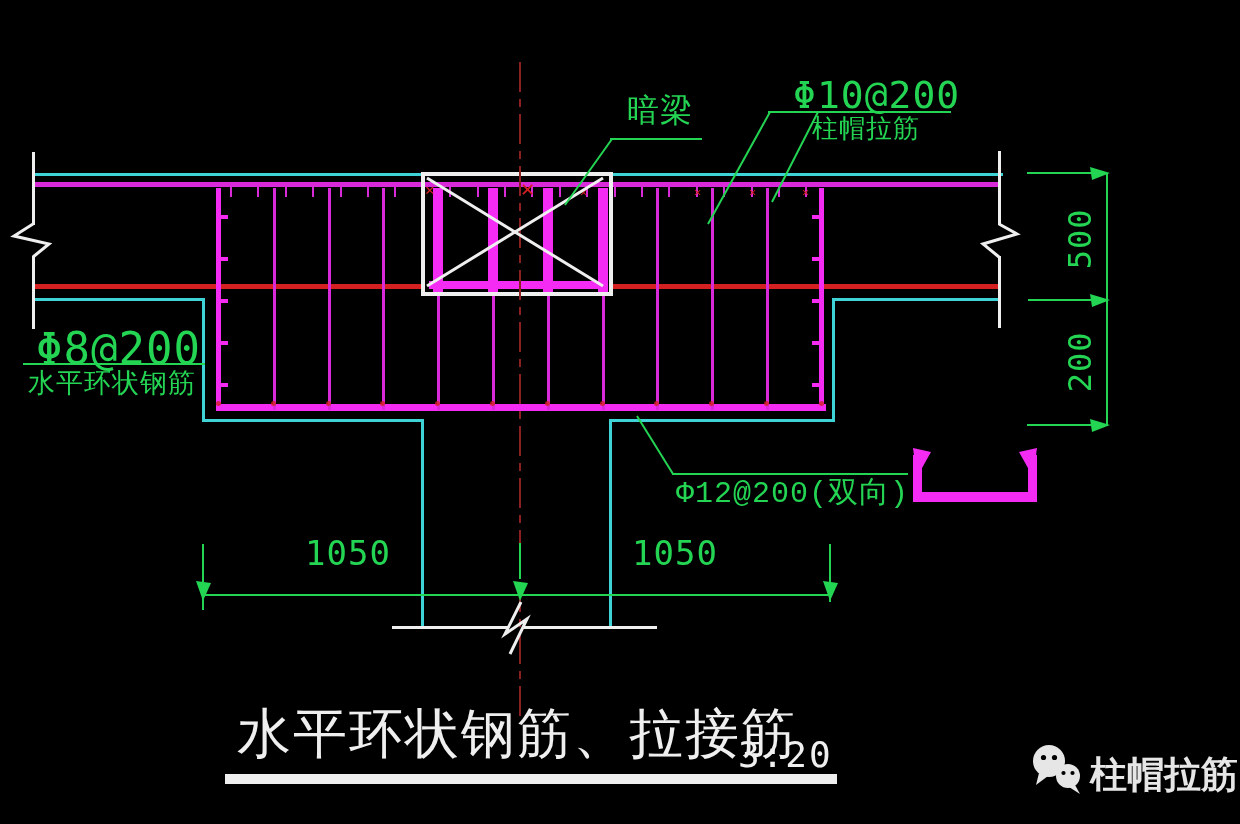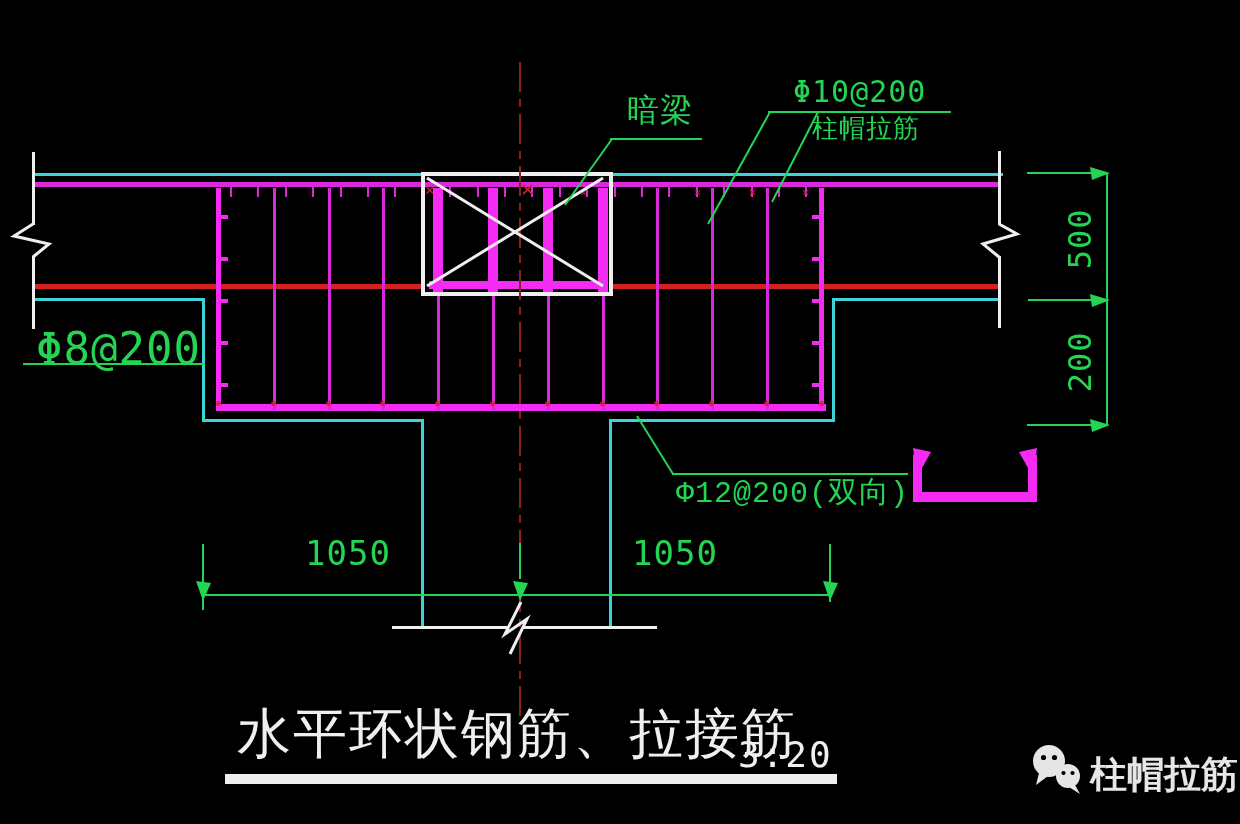--- a/index.html
+++ b/index.html
@@ -136,26 +136,27 @@
   <div class="v green" style="left:1106px;top:173px;width:2px;height:253px;"></div>
   <div class="h green" style="left:1027px;top:172px;width:80px;height:2px;"></div>
   <div class="h green" style="left:1028px;top:299px;width:79px;height:2px;"></div>
   <div class="h green" style="left:1027px;top:424px;width:80px;height:2px;"></div>
   <div class="gtxt dim-v" style="left:1041px;top:222px;width:80px;font-size:32px;">500</div>
   <div class="gtxt dim-v" style="left:1041px;top:345px;width:80px;font-size:32px;">200</div>
 
   <div class="gtxt" style="left:627px;top:94px;font-size:32px;">暗梁</div>
   <div class="h green" style="left:610px;top:138px;width:92px;height:2px;"></div>
 
-  <div class="gtxt" style="left:793px;top:76px;font-size:30px;">Φ10@200</div>
+  <div class="gtxt" style="left:793px;top:76px;font-size:38px;">Φ10@200</div>
   <div class="h green" style="left:768px;top:111px;width:183px;height:2px;"></div>
   <div class="gtxt" style="left:812px;top:115px;font-size:26px;">柱帽拉筋</div>
 
   <div class="gtxt" style="left:36px;top:326px;font-size:44px;">Φ8@200</div>
   <div class="h green" style="left:23px;top:363px;width:182px;height:2px;"></div>
+  <div class="gtxt" style="left:28px;top:369px;font-size:27px;">水平环状钢筋</div>
 
   <div class="h green" style="left:672px;top:473px;width:236px;height:2px;"></div>
   <div class="gtxt" style="left:676px;top:479px;font-size:30px;font-family:Liberation Mono, monospace;">Φ12@200(双向)</div>
 
   <div class="v magb" style="left:913px;top:455px;width:9px;height:47px;"></div>
   <div class="v magb" style="left:1028px;top:455px;width:9px;height:47px;"></div>
   <div class="h magb" style="left:913px;top:492px;width:124px;height:10px;"></div>
 
   <div class="wtxt" style="left:237px;top:698px;font-size:54px;">水平环状钢筋、拉接筋</div>
   <div class="wtxt" style="left:738px;top:734px;font-size:36px;">3:20</div>

